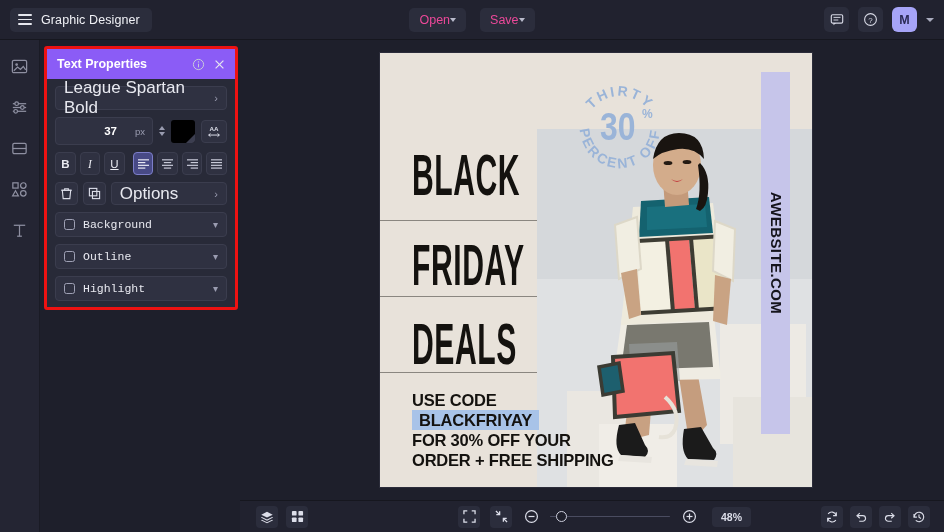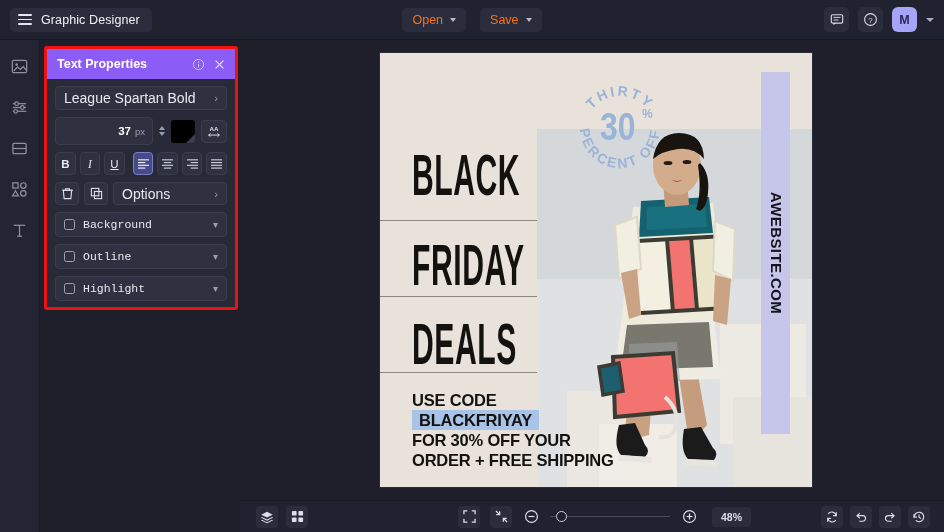--- a/index.html
+++ b/index.html
@@ -23,22 +23,22 @@
     background: #2b2d3c; border-radius: 5px;
     cursor: pointer;
   }
   .hamburger { width: 14px; display: flex; flex-direction: column; gap: 3px; }
   .hamburger i { display:block; height: 1.6px; background: #e6e7ee; border-radius: 1px; }
   .app-title { color: #f0f1f6; font-size: 12.5px; letter-spacing: .1px; }
 
   .top-center { position: absolute; left: 0; right: 0; margin: 0 auto; width: 200px;
                 display: flex; justify-content: center; gap: 14px; }
   .tb-btn {
-    display: flex; align-items: center; gap: 7px;
-    background: #2b2d3c; color: #f97316; font-size: 12.5px;
+    display: flex; align-items: center; 
+    background: #2b2d3c; color: #ec4899; font-size: 12.5px;
     padding: 5px 10px; border-radius: 5px; cursor: pointer; border: none;
   }
   .chev-d { width: 0; height: 0; border-left: 3.5px solid transparent;
             border-right: 3.5px solid transparent; border-top: 4px solid #b9bbcb; }
 
   .top-right { position: absolute; right: 10px; display: flex; align-items: center; gap: 9px; }
   .icon-btn {
     width: 25px; height: 25px; border-radius: 5px; background: #2b2d3c;
     display: flex; align-items: center; justify-content: center; cursor: pointer;
   }
@@ -72,28 +72,28 @@
   }
   .panel-title { color: #ffffff; font-size: 12.5px; font-weight: bold; flex: 1; }
   .panel-head .hicon { margin-left: 8px; cursor: pointer; display:flex; }
 
   .row { padding: 0 8px; }
   .field {
     display: flex; align-items: center; height: 24px;
     background: #2f3141; border: 1px solid #3b3d4e; border-radius: 4px;
     padding: 0 8px; margin-top: 7px; cursor: pointer;
   }
-  .field-label { color: #e8e9f0; font-size: 14px; flex: 1; }
+  .field-label { color: #e8e9f0; font-size: 17px; flex: 1; }
   .chev-r { color: #9a9cb0; font-size: 11px; }
 
   .size-row { display: flex; align-items: center; gap: 6px; margin-top: 7px; padding: 0 8px; }
   .size-box {
     flex: 1; display: flex; align-items: center; justify-content: flex-end;
     height: 24px; background: #2f3141; border: 1px solid #3b3d4e; border-radius: 4px;
-    padding: 13px 7px; gap: 4px;
+    padding: 13px 7px; gap: 18px;
   }
   .size-val { color: #fff; font-size: 11.5px; font-weight: bold; }
   .size-unit { color: #9a9cb0; font-size: 9.5px; }
   .stepper { display: flex; flex-direction: column; gap: 2px; cursor: pointer; }
   .st-up, .st-dn { width: 0; height: 0; border-left: 3.5px solid transparent; border-right: 3.5px solid transparent; }
   .st-up { border-bottom: 4px solid #9a9cb0; }
   .st-dn { border-top: 4px solid #9a9cb0; }
   .swatch { width: 24px; height: 23px; background: #000; border-radius: 3px; cursor: pointer; position: relative; overflow:hidden;}
   .swatch:after { content:""; position:absolute; right:0; bottom:0;
      border-left: 9px solid transparent; border-bottom: 9px solid #3c3e50; }

